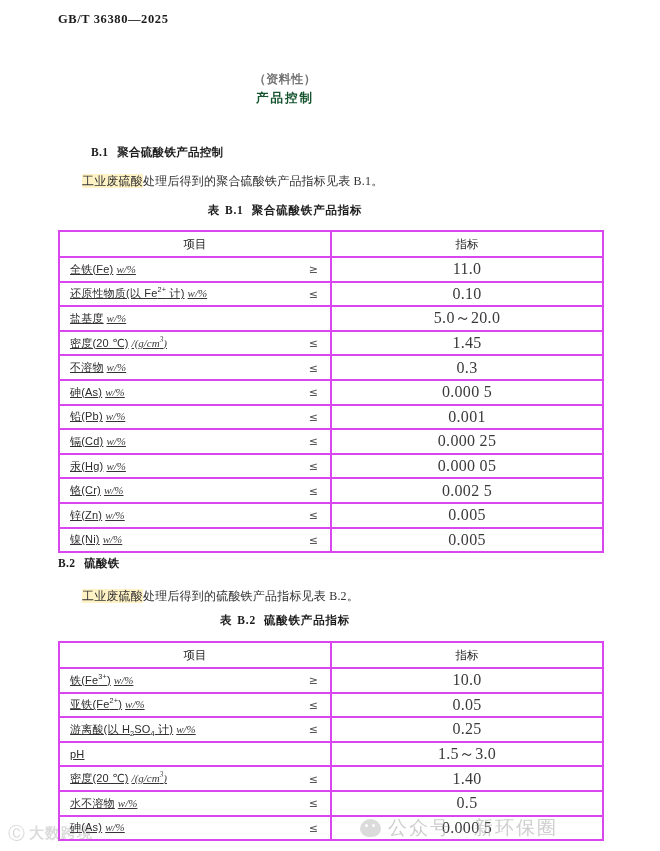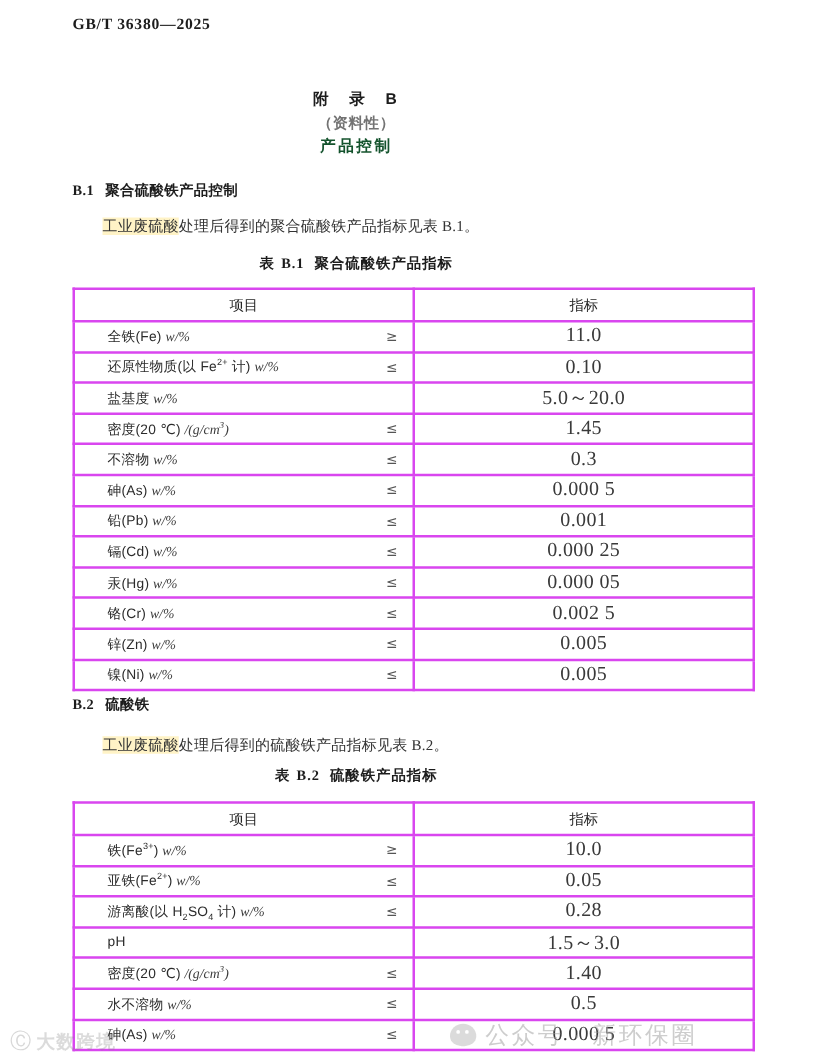--- a/index.html
+++ b/index.html
@@ -141,24 +141,25 @@
   .std-table thead th {
     text-align: center;
     font-family: "Liberation Sans", "DejaVu Sans", sans-serif;
     font-weight: normal;
     font-size: 11.5px;
     color: #262626;
     height: 24px;
   }
   .std-table .cell-item {
     position: relative;
-    padding: 0 10px 0 26px;
+    padding: 0 10px 0 10px;
     text-align: left;
     white-space: nowrap;
     font-size: 11.5px;
+    text-decoration: underline;
   }
   .item-name {
     font-family: "Liberation Sans", "DejaVu Sans", sans-serif;
     font-size: 11px;
     color: #2b2b2b;
     letter-spacing: 0.2px;
   }
   .item-unit {
     font-family: "Liberation Serif", "DejaVu Serif", serif;
     font-style: italic;
@@ -252,26 +253,25 @@
   }
 </style>
 </head>
 <body>
 
 <div class="page">
 
   <div class="std-header">GB/T 36380—2025</div>
 
   <div class="annex-block">
-    <div class="annex-title">附　录　B</div>
     <div class="annex-kind">（资料性）</div>
     <div class="annex-subject">产品控制</div>
   </div>
 
-  <div class="clause-heading" style="top:145px;">
+  <div class="clause-heading" style="top:145px;margin-left:33px;">
     <span class="num">B.1</span><span>聚合硫酸铁产品控制</span>
   </div>
 
   <div class="clause-para" style="top:173px;">
     <span class="hl">工业废硫酸</span><span>处理后得到的聚合硫酸铁产品指标见表 B.1。</span>
   </div>
 
   <div class="table-caption" style="top:203px;">
     <span>表</span><span class="cap-num">B.1</span><span>聚合硫酸铁产品指标</span>
   </div>
@@ -366,21 +366,21 @@
         <tr>
           <td class="cell-item"><span class="item-name">铁(Fe<sup>3+</sup>)</span><span class="item-unit">w/%</span><span class="cmp">≥</span></td>
           <td class="cell-spec">10.0</td>
         </tr>
         <tr>
           <td class="cell-item"><span class="item-name">亚铁(Fe<sup>2+</sup>)</span><span class="item-unit">w/%</span><span class="cmp">≤</span></td>
           <td class="cell-spec">0.05</td>
         </tr>
         <tr>
           <td class="cell-item"><span class="item-name">游离酸(以 H<sub>2</sub>SO<sub>4</sub> 计)</span><span class="item-unit">w/%</span><span class="cmp">≤</span></td>
-          <td class="cell-spec">0.28</td>
+          <td class="cell-spec">0.25</td>
         </tr>
         <tr>
           <td class="cell-item"><span class="item-name">pH</span></td>
           <td class="cell-spec">1.5～3.0</td>
         </tr>
         <tr>
           <td class="cell-item"><span class="item-name">密度(20 ℃)</span><span class="item-unit">/(g/cm<sup>3</sup>)</span><span class="cmp">≤</span></td>
           <td class="cell-spec">1.40</td>
         </tr>
         <tr>

